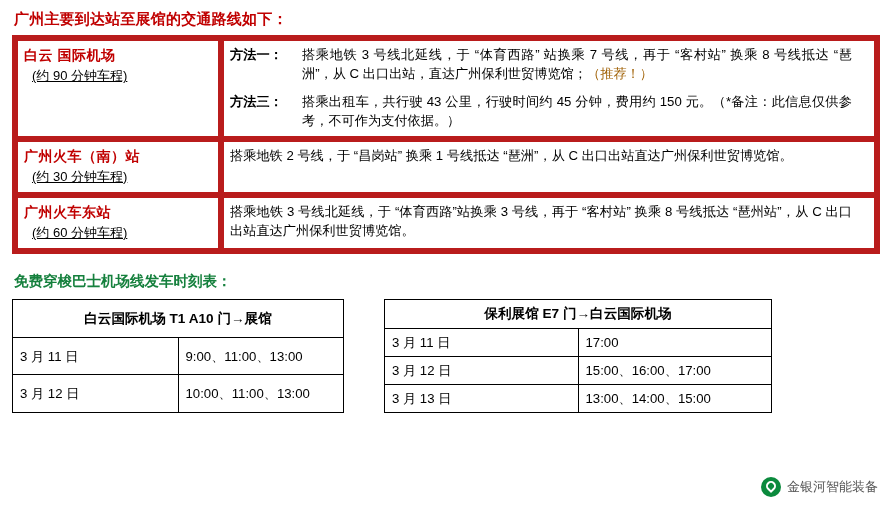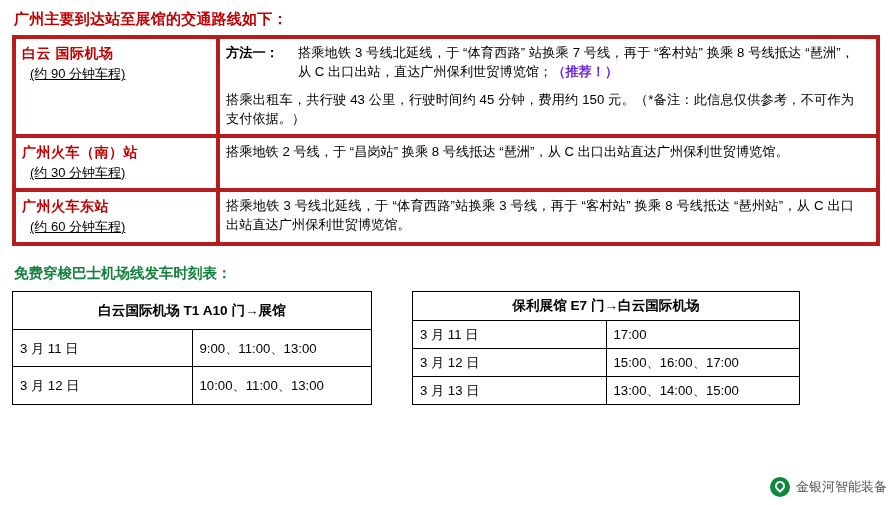--- a/index.html
+++ b/index.html
@@ -28,21 +28,21 @@
     margin: 2px 0 6px 4px;
     letter-spacing: 0.2px;
   }
   table.route {
     border-collapse: collapse;
     width: 868px;
     table-layout: fixed;
     margin-left: 2px;
   }
   table.route td {
-    border: 4px solid #b91c1c;
+    border: 6px solid #b91c1c;
     vertical-align: top;
     padding: 4px 22px 5px 6px;
     font-size: 13.2px;
     line-height: 1.45;
   }
   td.station {
     width: 172px;
     text-align: left;
   }
   .station-name {
@@ -74,61 +74,61 @@
     white-space: nowrap;
     width: 72px;
     vertical-align: top;
   }
   .method-text {
     display: table-cell;
     vertical-align: top;
     text-align: justify;
   }
   .rec {
-    color: #6d28d9;
-    font-weight: bold;
+    color: #a16207;
+    font-weight: normal;
   }
   .plain-cell {
     text-align: justify;
   }
   .subheading {
     font-size: 14.5px;
     font-weight: bold;
     color: #15803d;
     margin: 18px 0 8px 4px;
   }
   .schedules {
     display: flex;
     gap: 40px;
     margin-left: 2px;
   }
   table.sched {
     border-collapse: collapse;
     table-layout: fixed;
   }
-  table.sched.left { width: 360px; border-radius: 18px; }
+  table.sched.left { width: 332px; border-radius: 18px; }
   table.sched.right { width: 388px; }
   table.sched th, table.sched td {
     border: 1px solid #000000;
     font-size: 13.2px;
     padding: 5px 7px;
     line-height: 1.3;
   }
   table.sched th {
     text-align: center;
     font-weight: bold;
     font-size: 13.6px;
   }
   table.sched td.day {
     width: 92px;
     white-space: nowrap;
   }
   .wm {
     position: absolute;
-    right: 3px;
+    right: 12px;
     bottom: 8px;
     display: flex;
     align-items: center;
     gap: 6px;
   }
   .wm-logo {
     width: 20px;
     height: 20px;
     border-radius: 50%;
     background: #0b8a3d;
@@ -166,30 +166,31 @@
       <td class="station">
         <span class="station-name">白云 国际机场</span>
         <span class="station-sub">(约 90 分钟车程)</span>
       </td>
       <td>
         <div class="method-block">
           <span class="method-label">方法一：</span>
           <span class="method-text"><span>搭乘地铁 3 号线北延线，于 “体育西路” 站换乘 7 号线，再于 “客村站” 换乘 8 号线抵达 “琶洲”，从 C 出口出站，直达广州保利世贸博览馆；</span><span class="rec">（推荐！）</span></span>
         </div>
         <div class="method-block">
+          <span class="method-label">方法三：</span>
           <span class="method-text">搭乘出租车，共行驶 43 公里，行驶时间约 45 分钟，费用约 150 元。（*备注：此信息仅供参考，不可作为支付依据。）</span>
         </div>
       </td>
     </tr>
     <tr>
       <td class="station">
         <span class="station-name">广州火车（南）站</span>
         <span class="station-sub">(约 30 分钟车程)</span>
       </td>
-      <td class="plain-cell">搭乘地铁 2 号线，于 “昌岗站” 换乘 8 号线抵达 “琶洲”，从 C 出口出站直达广州保利世贸博览馆。</td>
+      <td class="plain-cell">搭乘地铁 2 号线，于 “昌岗站” 换乘 1 号线抵达 “琶洲”，从 C 出口出站直达广州保利世贸博览馆。</td>
     </tr>
     <tr>
       <td class="station">
         <span class="station-name">广州火车东站</span>
         <span class="station-sub">(约 60 分钟车程)</span>
       </td>
       <td class="plain-cell">搭乘地铁 3 号线北延线，于 “体育西路”站换乘 3 号线，再于 “客村站” 换乘 8 号线抵达 “琶州站”，从 C 出口出站直达广州保利世贸博览馆。</td>
     </tr>
   </tbody>
     </table>

